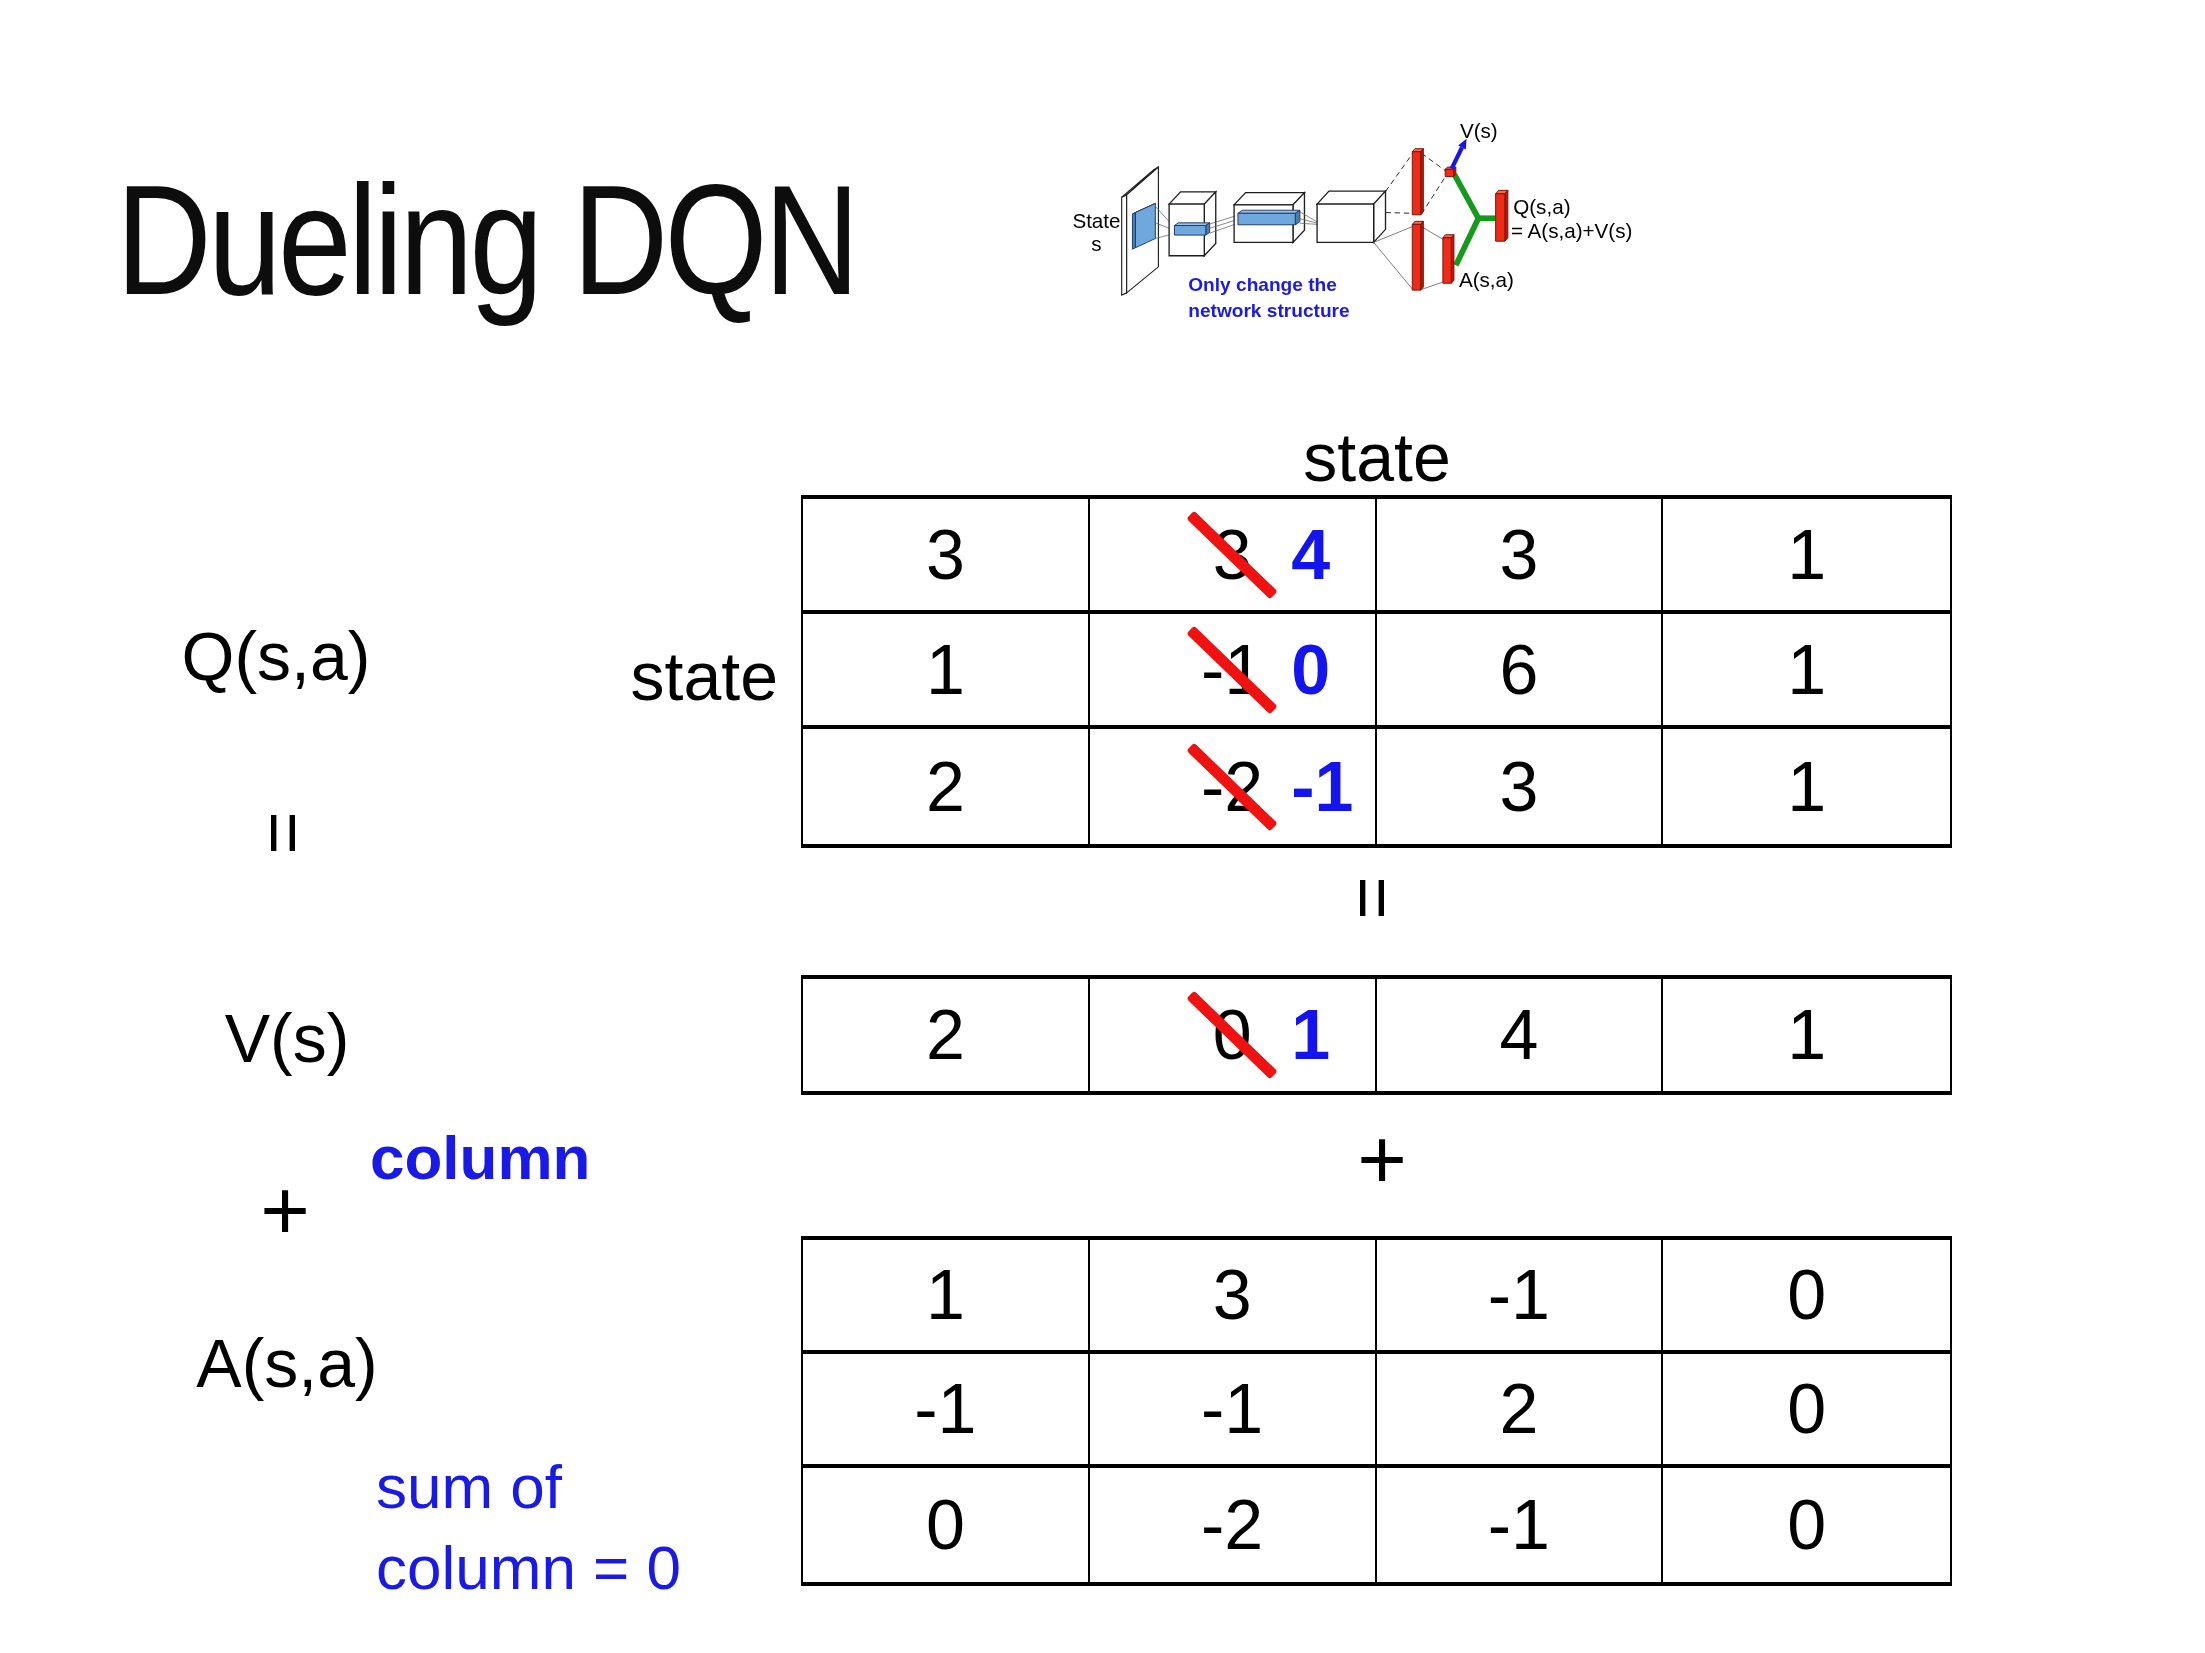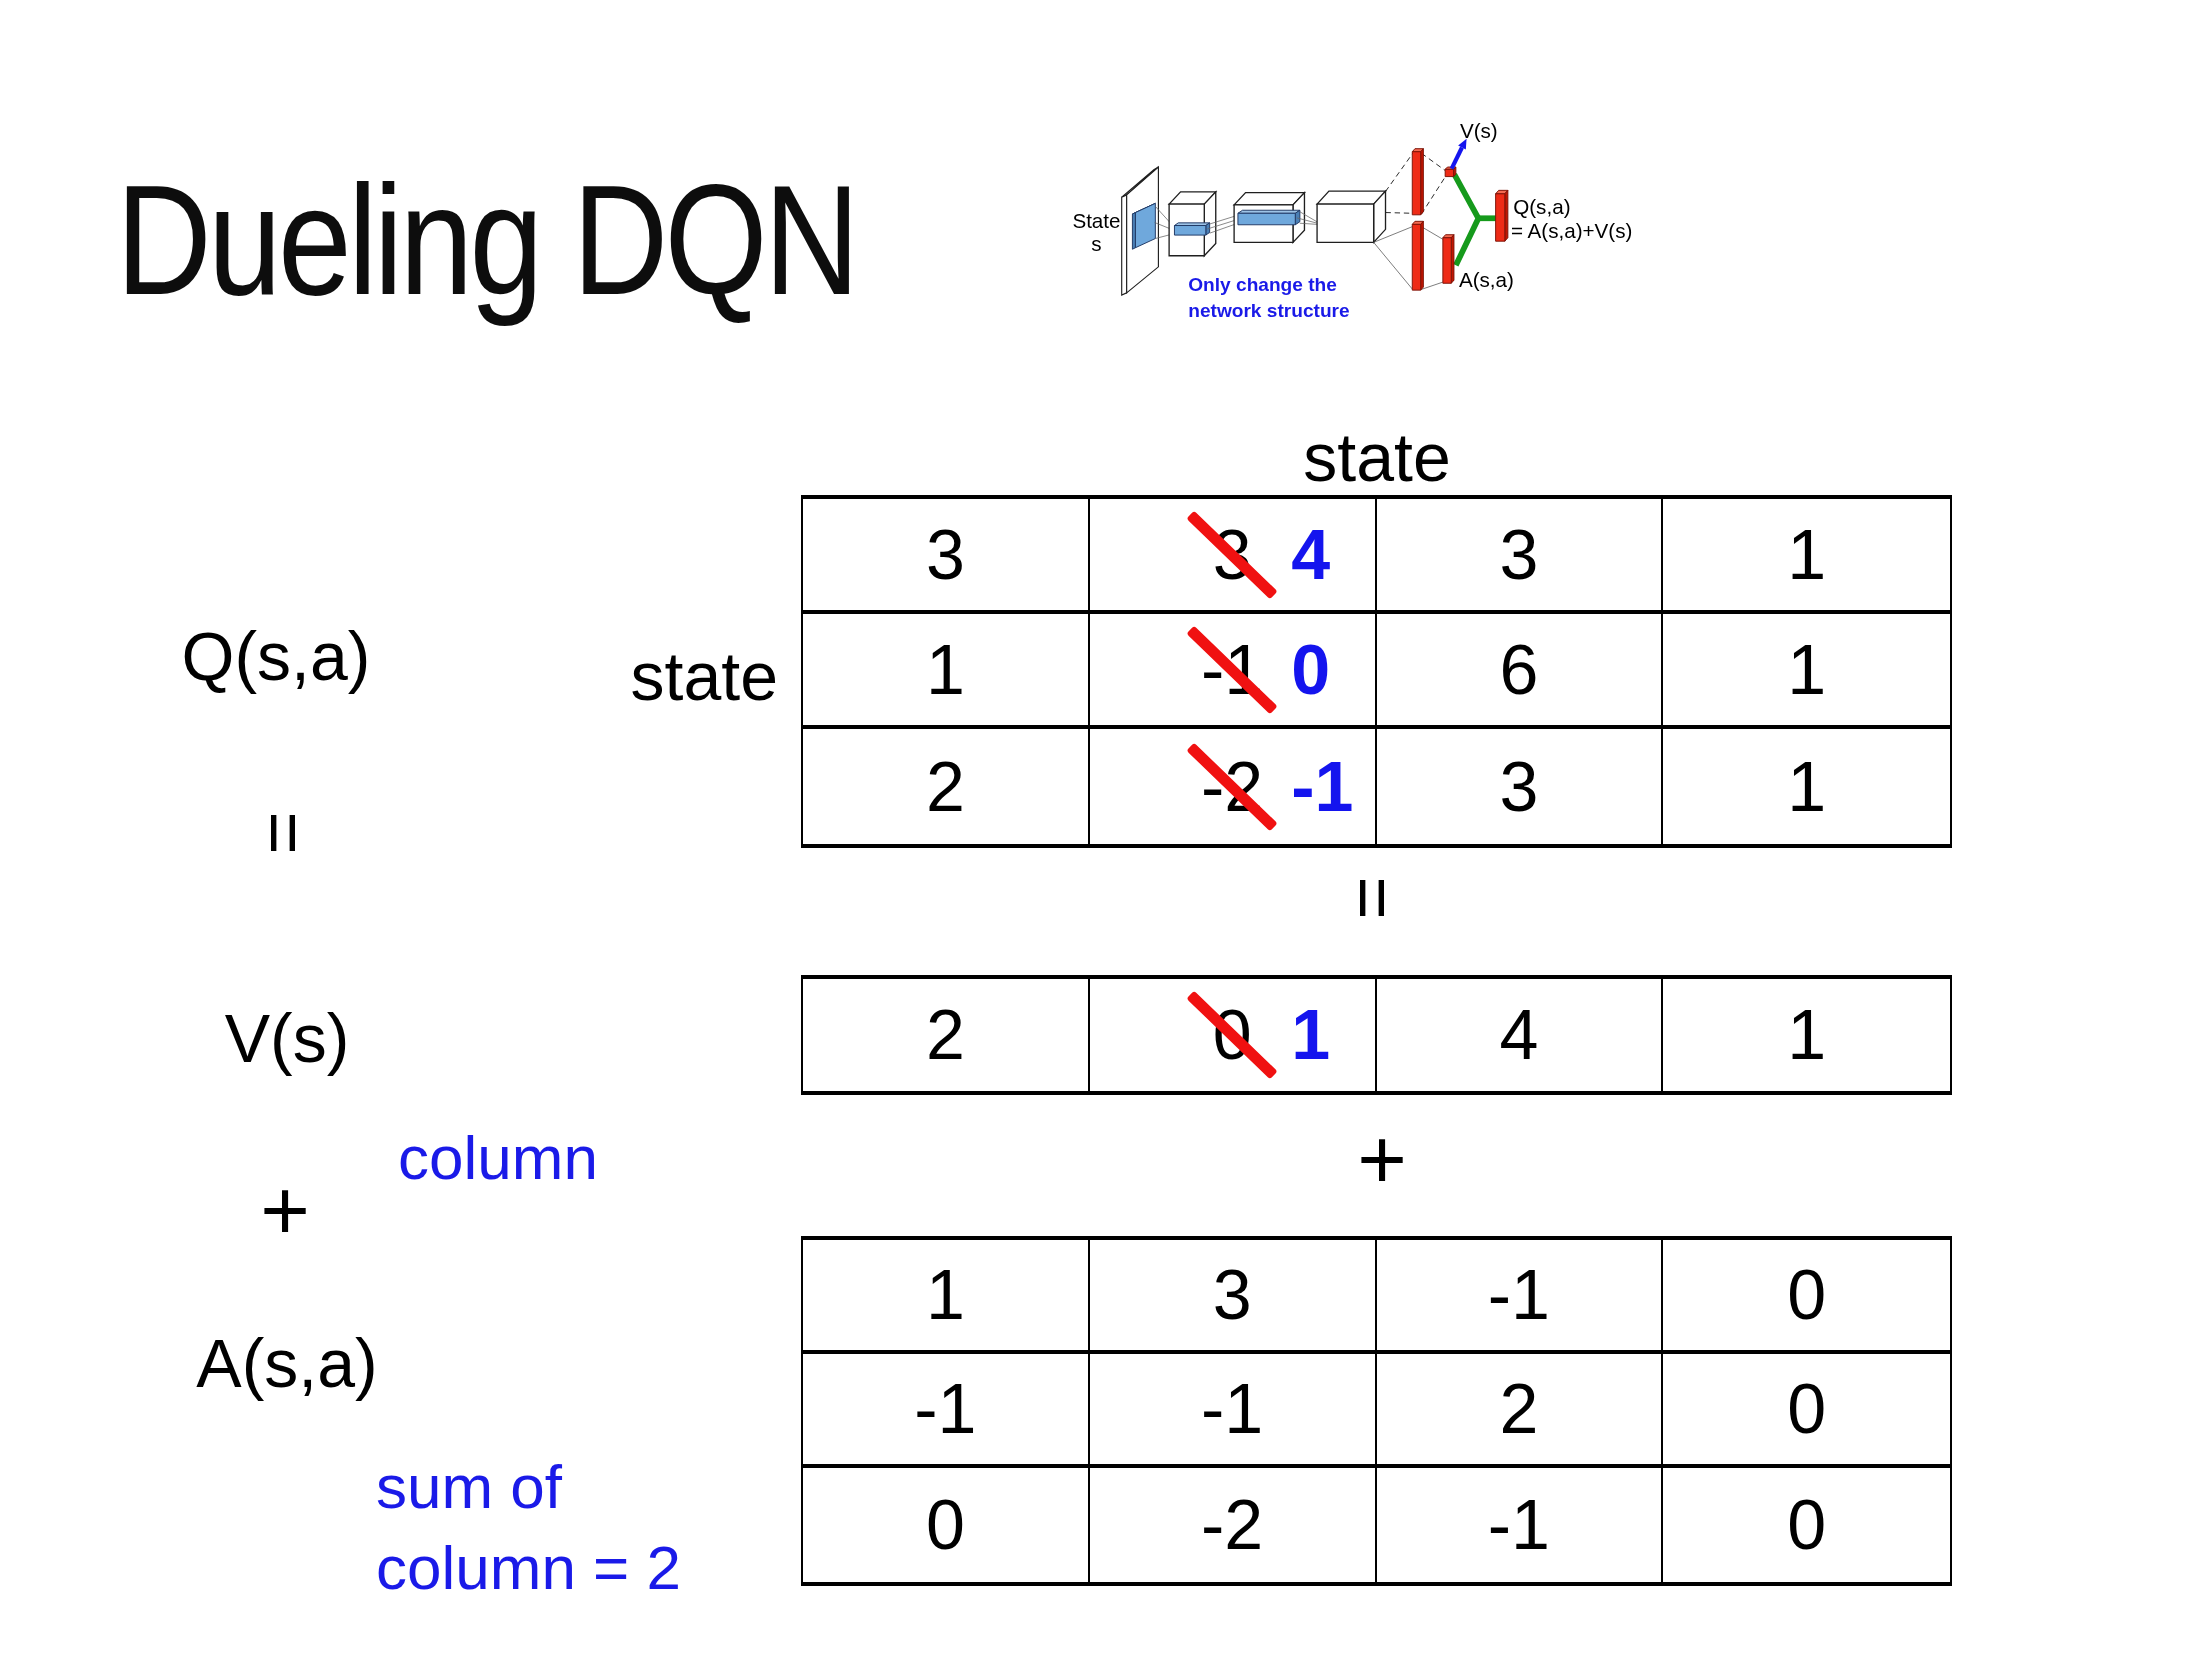--- a/index.html
+++ b/index.html
@@ -163,23 +163,23 @@
     <text x="2622" y="318" font-size="54" fill="#000">= A(s,a)+V(s)</text>
     <text x="2486" y="446" font-size="54" fill="#000">A(s,a)</text>
   </svg>
 
   <div class="lbl" style="left:276px;top:656px;">Q(s,a)</div>
   <div class="rot-eq" style="left:284px;top:833px;">=</div>
   <div class="lbl" style="left:287px;top:1038px;">V(s)</div>
   <div class="plus" style="left:285px;top:1211px;">+</div>
   <div class="lbl" style="left:287px;top:1363px;">A(s,a)</div>
 
-  <div class="bluenote" style="left:398px;top:1122px;">column</div>
+  <div class="bluenote" style="left:370px;top:1122px;font-weight:bold;">column</div>
   <div class="bluenote" style="left:376px;top:1438px;margin-top:13px;">sum of</div>
-  <div class="bluenote" style="left:376px;top:1532px;">column = 2</div>
+  <div class="bluenote" style="left:376px;top:1532px;">column = 0</div>
 
   <div class="lbl" style="left:1377px;top:457px;">state</div>
   <div class="lbl right-anchor" style="left:778px;top:676px;">state</div>
 
   <div id="q-table" class="ntable rows3">
     <div class="cell">
         <span>3</span>
       </div>
     <div class="cell">
       <span class="oldv"><span>3</span><i class="slash"></i></span>

